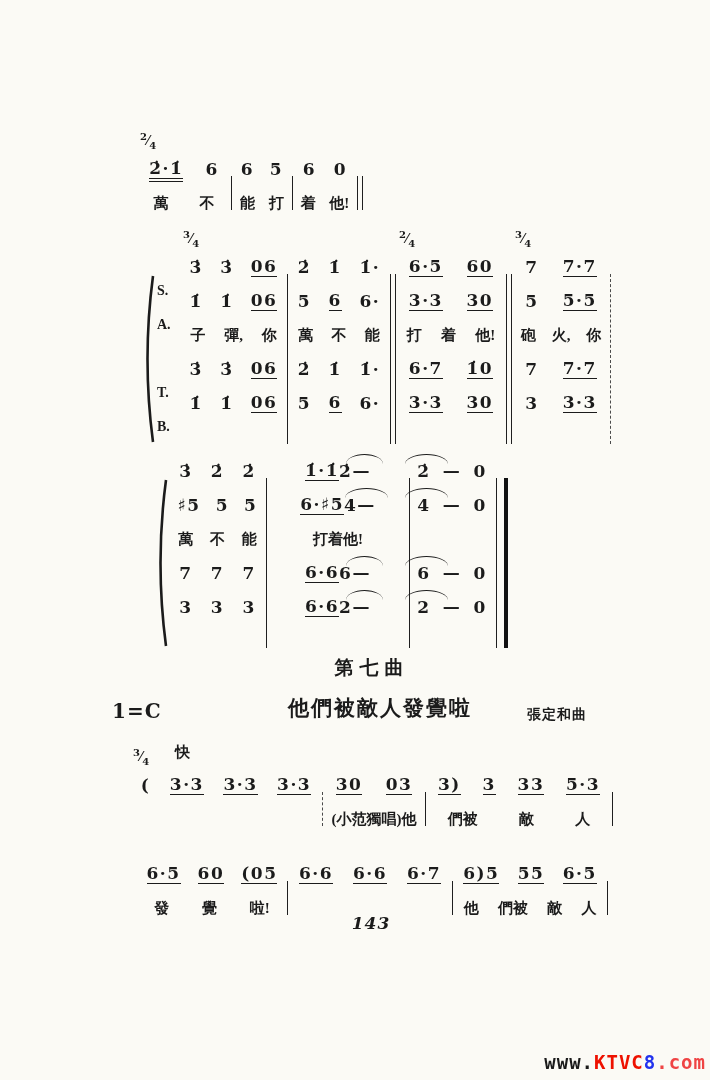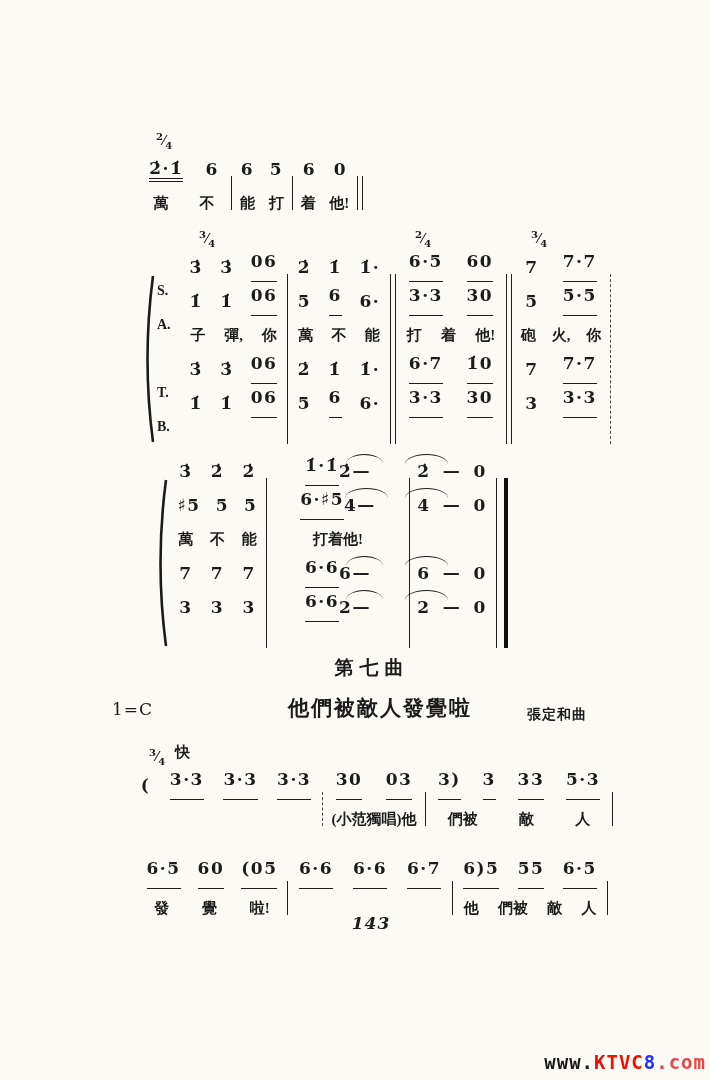--- a/index.html
+++ b/index.html
@@ -9,40 +9,40 @@
     font-family:"DejaVu Serif","Liberation Serif",serif;
   }
   
   .system{position:absolute;display:flex;align-items:flex-start;padding-top:24px;}
   .measure{display:flex;flex-direction:column;position:relative;}
   .cell{height:34px;display:flex;justify-content:space-around;align-items:center;position:relative;}
   .cell.notes{font-weight:700;font-size:17px;}
   .cell.notes .token{letter-spacing:1.5px;line-height:1.1;white-space:pre;}
   .cell.lyr{font-family:"Liberation Serif","DejaVu Serif",serif;font-weight:700;font-size:15px;}
   .cell.lyr .token{white-space:nowrap;}
-  .token.u1{border-bottom:1.6px solid #1b1b1b;padding-bottom:10px;}
+  .token.u1{border-bottom:1.6px solid #1b1b1b;padding-bottom:1px;}
   .token.u2{position:relative;border-bottom:1.6px solid #1b1b1b;padding-bottom:1px;}
   .token.u2::after{content:"";position:absolute;left:0;right:0;bottom:-4px;border-bottom:1.6px solid #1b1b1b;}
   .bl{width:0;border-left:1.6px solid #1f1f1f;margin:0 1px;align-self:flex-start;margin-top:24px;}
   .bl-double{width:4px;border-right:1.6px solid #1f1f1f;}
   .bl-dashed{border-left-style:dashed;border-left-color:#4a4a4a;}
   .bl-final{width:7px;border-right:4.5px solid #111;margin-left:3px;}
   .brace{margin-right:2px;align-self:flex-start;margin-top:24px;}
   .labels{position:relative;width:24px;font-family:"Liberation Serif",serif;font-weight:700;font-size:14px;align-self:flex-start;margin-top:24px;}
   .vlabel{position:absolute;left:0;height:34px;line-height:34px;}
-  .ts{position:absolute;top:-20px;left:2px;font-weight:700;font-size:13px;line-height:1;white-space:nowrap;margin-left:16px;}
+  .ts{position:absolute;top:-20px;left:2px;font-weight:700;font-size:13px;line-height:1;white-space:nowrap;}
   .ts sup,.ts sub{font-size:10px;}
   .tempo{position:absolute;top:-23px;left:44px;font-family:"Liberation Serif",serif;font-weight:700;font-size:15px;line-height:1;}
   .tie{position:absolute;top:0;height:10px;border-top:1.7px solid #1b1b1b;pointer-events:none;}
   .tout{right:-12px;width:56%;border-radius:100% 100% 0 0 / 180% 180% 0 0;}
   .tin{left:-6px;width:52%;border-radius:100% 100% 0 0 / 180% 180% 0 0;}
   
   .sec-title{position:absolute;left:17px;width:710px;top:655px;text-align:center;
     font-family:"Liberation Serif",serif;font-weight:700;font-size:19px;letter-spacing:6px;}
-  .keysig{position:absolute;left:112px;top:699px;font-weight:400;font-size:17px;letter-spacing:1px;}
+  .keysig{position:absolute;left:112px;top:699px;font-weight:700;font-size:20px;letter-spacing:1px;}
   .song-title{position:absolute;left:25px;width:710px;top:694px;text-align:center;
     font-family:"Liberation Serif",serif;font-weight:700;font-size:21px;letter-spacing:2px;}
   .composer{position:absolute;left:527px;top:706px;font-family:"Liberation Serif",serif;
     font-weight:700;font-size:14px;letter-spacing:1px;}
   .pageno{position:absolute;left:16px;width:710px;top:913px;text-align:center;
     font-style:italic;font-weight:700;font-size:17px;letter-spacing:1px;}
   
   .watermark{position:absolute;right:4px;top:1051px;
     font-family:"DejaVu Sans Mono","Liberation Mono",monospace;
     font-weight:700;font-size:19px;letter-spacing:1px;}

